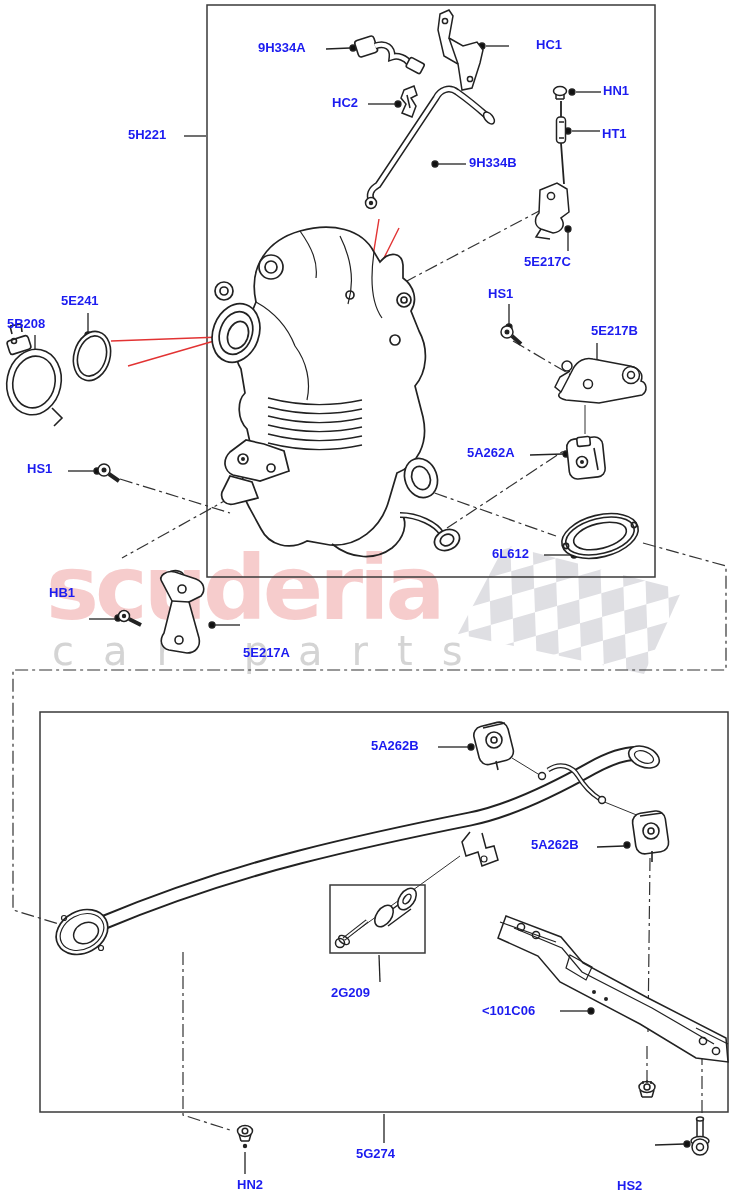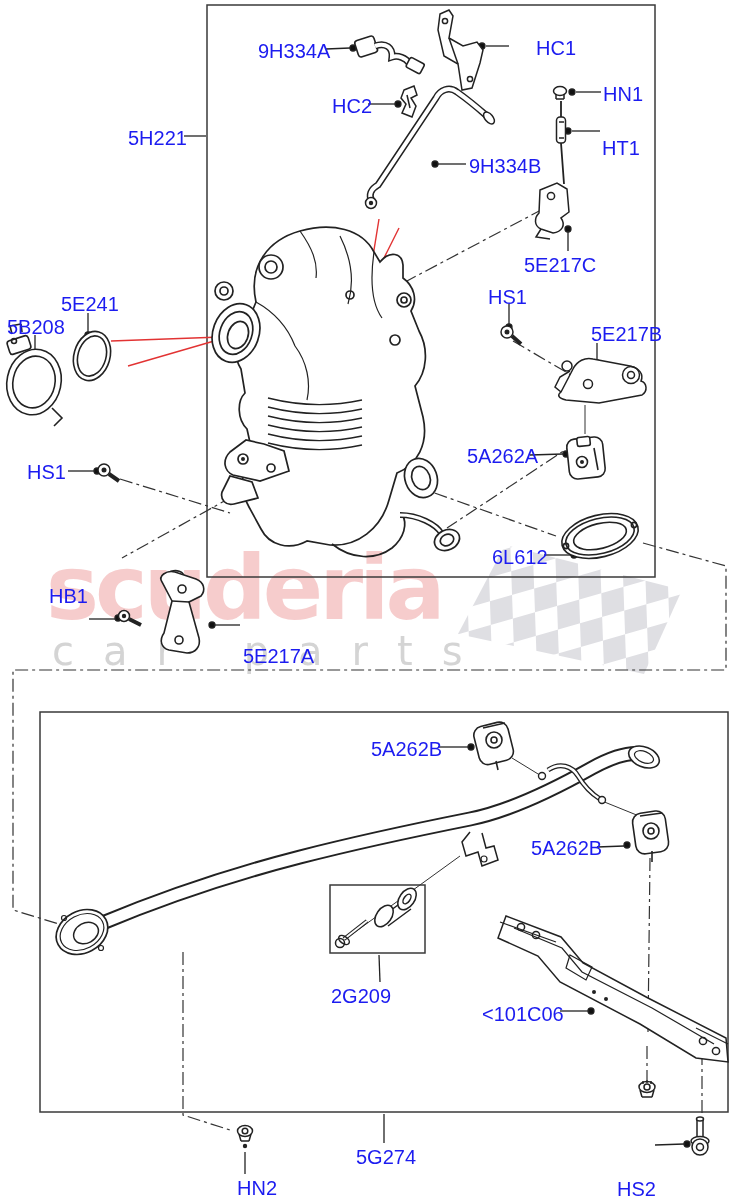--- a/index.html
+++ b/index.html
@@ -5,22 +5,22 @@
   html,body{margin:0;padding:0;background:#fff;}
   #stage{position:relative;width:733px;height:1200px;background:#ffffff;overflow:hidden;
          font-family:"Liberation Sans",sans-serif;}
   .wm-brand{position:absolute;left:46px;top:536px;font-family:"DejaVu Sans",sans-serif;
             font-size:89px;font-weight:bold;letter-spacing:-4px;color:rgba(228,110,110,0.35);
             z-index:0;white-space:nowrap;}
   .wm-tag{position:absolute;left:52px;top:628px;font-family:"DejaVu Sans",sans-serif;
           font-size:40px;letter-spacing:29px;color:rgba(160,160,160,0.45);
           z-index:0;white-space:nowrap;}
   svg.art{position:absolute;left:0;top:0;z-index:1;}
-  .lbl{position:absolute;z-index:2;color:#1c1cf0;font-size:20px;line-height:1.05;
-       white-space:nowrap;cursor:pointer;}
+  .lbl{position:absolute;z-index:2;color:#1c1cf0;font-size:13px;line-height:1.05;
+       white-space:nowrap;cursor:pointer;font-weight:bold;}
 </style>
 </head>
 <body>
 
 <div id="stage">
 
   <div class="wm-brand">scuderia</div>
   <div class="wm-tag">car parts</div>
 
   <svg class="art" width="733" height="1200" viewBox="0 0 733 1200">
@@ -329,21 +329,21 @@
       <circle cx="700" cy="1147" r="8"></circle>
       <circle cx="700" cy="1147" r="3.5" fill="none"></circle>
     </g>
   </svg>
 
   <div class="lbl" style="left:258px;top:41px">9H334A</div>
   <div class="lbl" style="left:536px;top:38px">HC1</div>
   <div class="lbl" style="left:332px;top:96px">HC2</div>
   <div class="lbl" style="left:469px;top:156px">9H334B</div>
   <div class="lbl" style="left:603px;top:84px">HN1</div>
-  <div class="lbl" style="left:602px;top:138px">HT1</div>
+  <div class="lbl" style="left:602px;top:127px">HT1</div>
   <div class="lbl" style="left:524px;top:255px">5E217C</div>
   <div class="lbl" style="left:488px;top:287px">HS1</div>
   <div class="lbl" style="left:591px;top:324px">5E217B</div>
   <div class="lbl" style="left:467px;top:446px">5A262A</div>
   <div class="lbl" style="left:128px;top:128px">5H221</div>
   <div class="lbl" style="left:61px;top:294px">5E241</div>
   <div class="lbl" style="left:7px;top:317px">5B208</div>
   <div class="lbl" style="left:27px;top:462px">HS1</div>
   <div class="lbl" style="left:49px;top:586px">HB1</div>
   <div class="lbl" style="left:243px;top:646px">5E217A</div>

